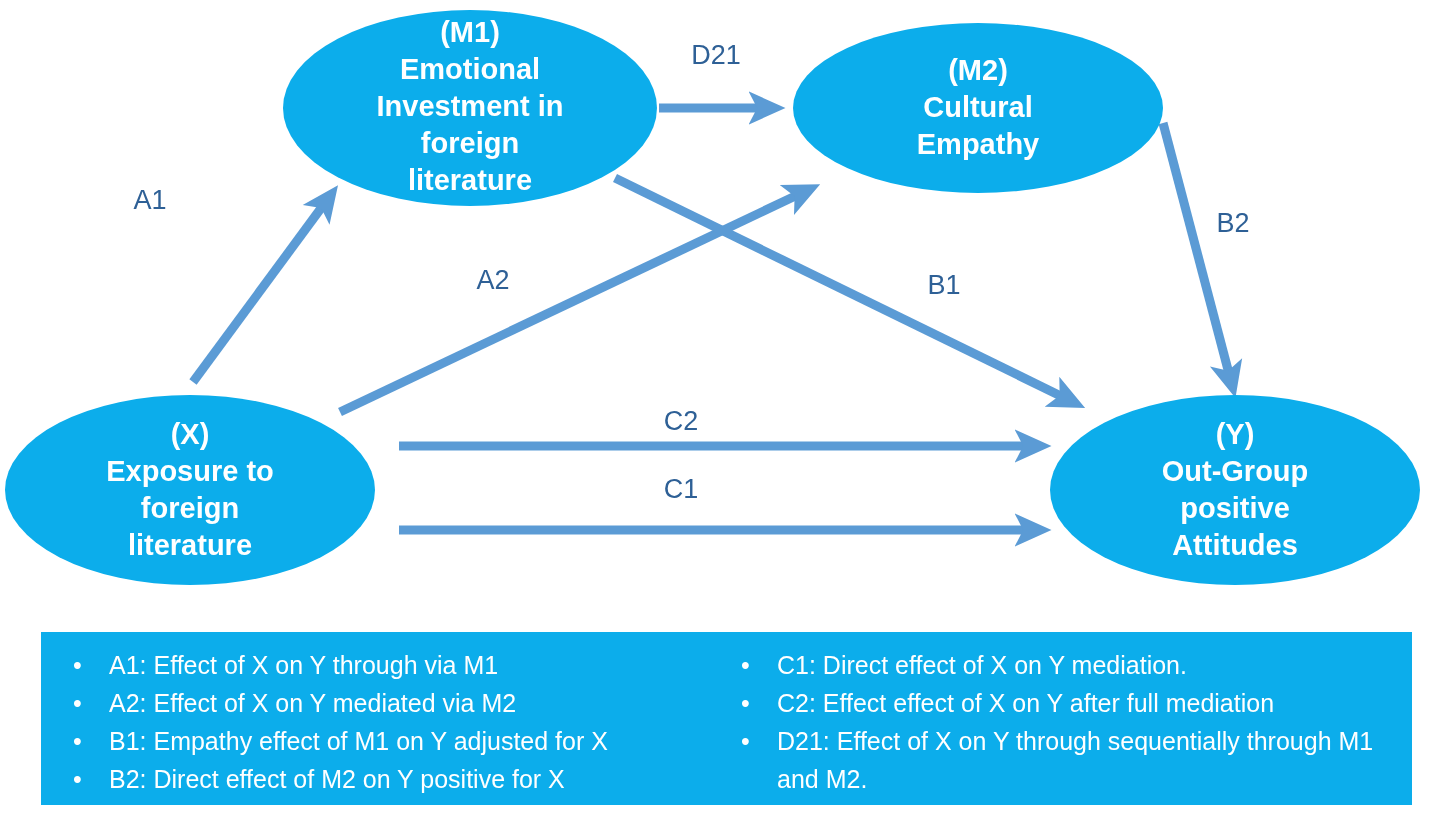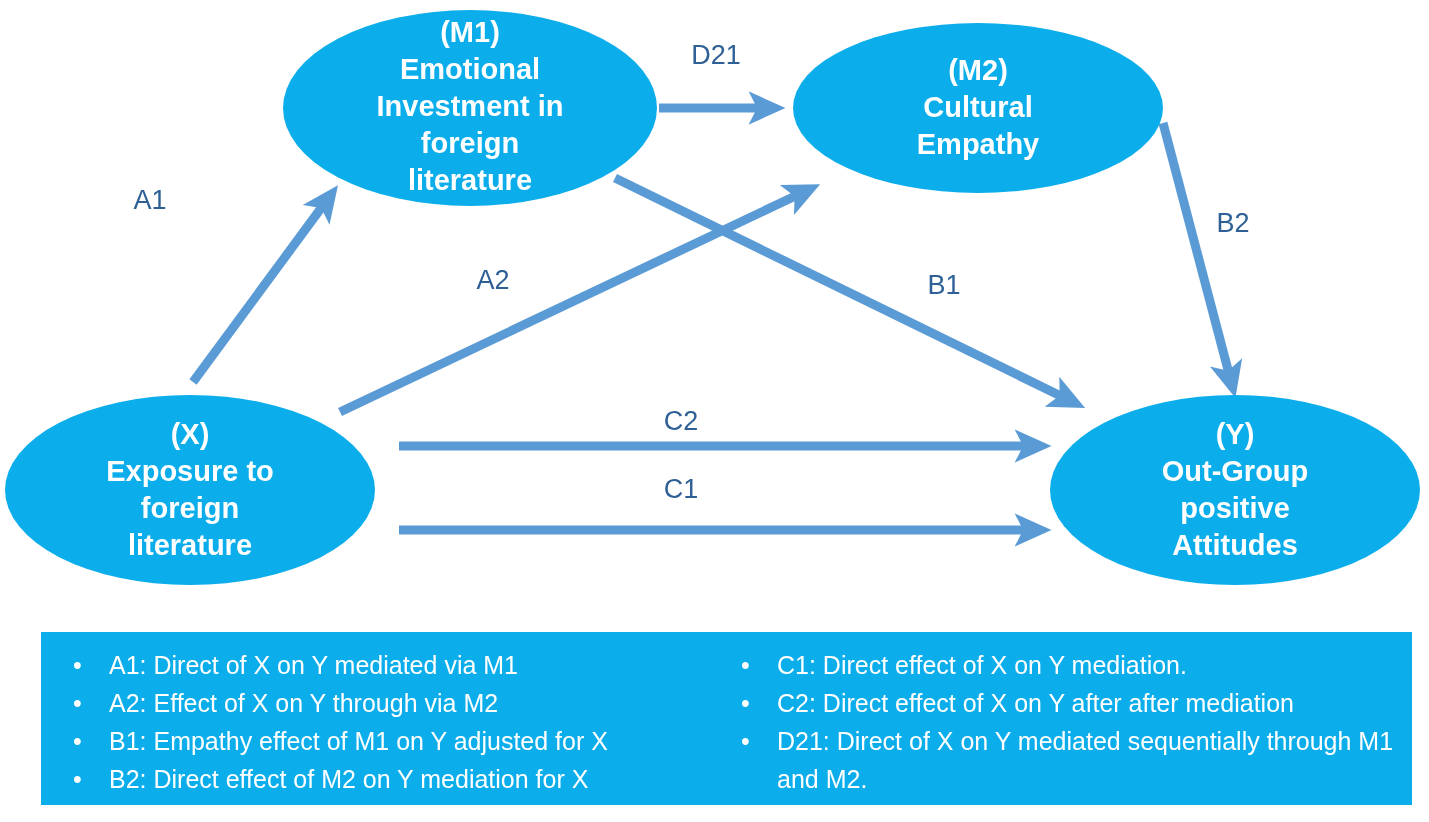--- a/index.html
+++ b/index.html
@@ -146,44 +146,44 @@
       <text class="path-label" x="1233" y="225">B2</text>
       <text class="path-label" x="681" y="423">C2</text>
       <text class="path-label" x="681" y="491">C1</text>
     </g>
   </svg>
 
   <div class="legend-box">
     <div class="legend-col left">
       <div class="legend-item">
         <span class="legend-bullet">•</span>
-        <span class="legend-text">A1: Direct of X on Y mediated via M1</span>
+        <span class="legend-text">A1: Effect of X on Y through via M1</span>
       </div>
       <div class="legend-item">
         <span class="legend-bullet">•</span>
-        <span class="legend-text">A2: Effect of X on Y through via M2</span>
+        <span class="legend-text">A2: Effect of X on Y mediated via M2</span>
       </div>
       <div class="legend-item">
         <span class="legend-bullet">•</span>
         <span class="legend-text">B1: Empathy effect of M1 on Y adjusted for X</span>
       </div>
       <div class="legend-item">
         <span class="legend-bullet">•</span>
-        <span class="legend-text">B2: Direct effect of M2 on Y mediation for X</span>
+        <span class="legend-text">B2: Direct effect of M2 on Y positive for X</span>
       </div>
     </div>
     <div class="legend-col right">
       <div class="legend-item">
         <span class="legend-bullet">•</span>
         <span class="legend-text">C1: Direct effect of X on Y mediation.</span>
       </div>
       <div class="legend-item">
         <span class="legend-bullet">•</span>
-        <span class="legend-text">C2: Direct effect of X on Y after after mediation</span>
+        <span class="legend-text">C2: Effect effect of X on Y after full mediation</span>
       </div>
       <div class="legend-item">
         <span class="legend-bullet">•</span>
-        <span class="legend-text">D21: Direct of X on Y mediated sequentially through M1 and M2.</span>
+        <span class="legend-text">D21: Effect of X on Y through sequentially through M1 and M2.</span>
       </div>
     </div>
   </div>
 
 </div>
 
 </body></html>

